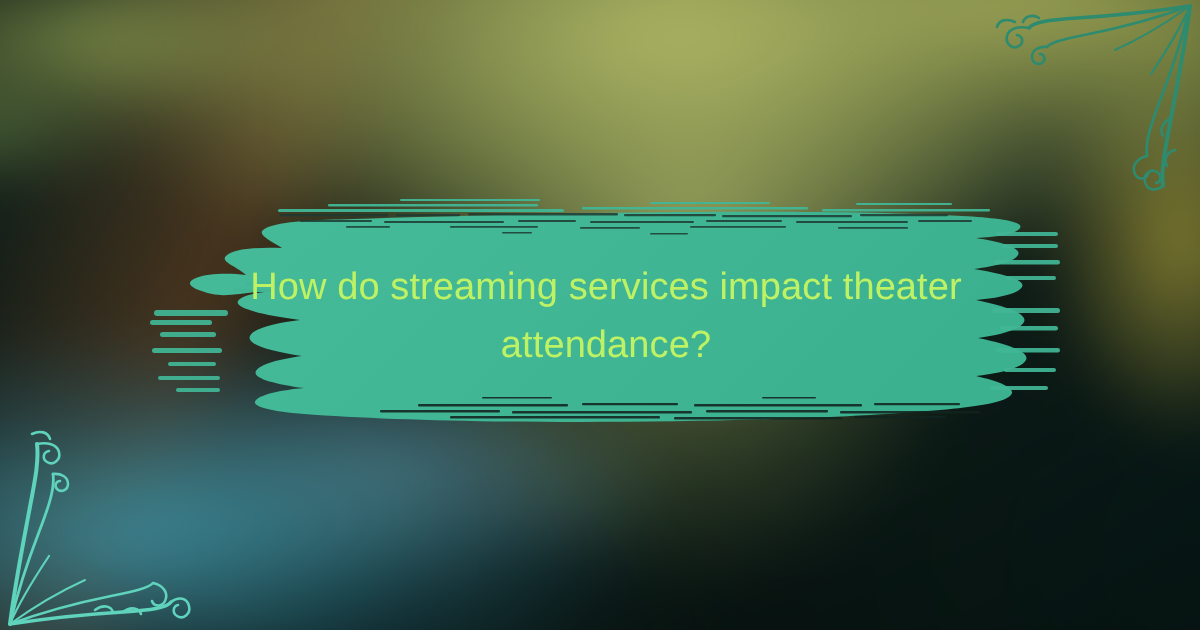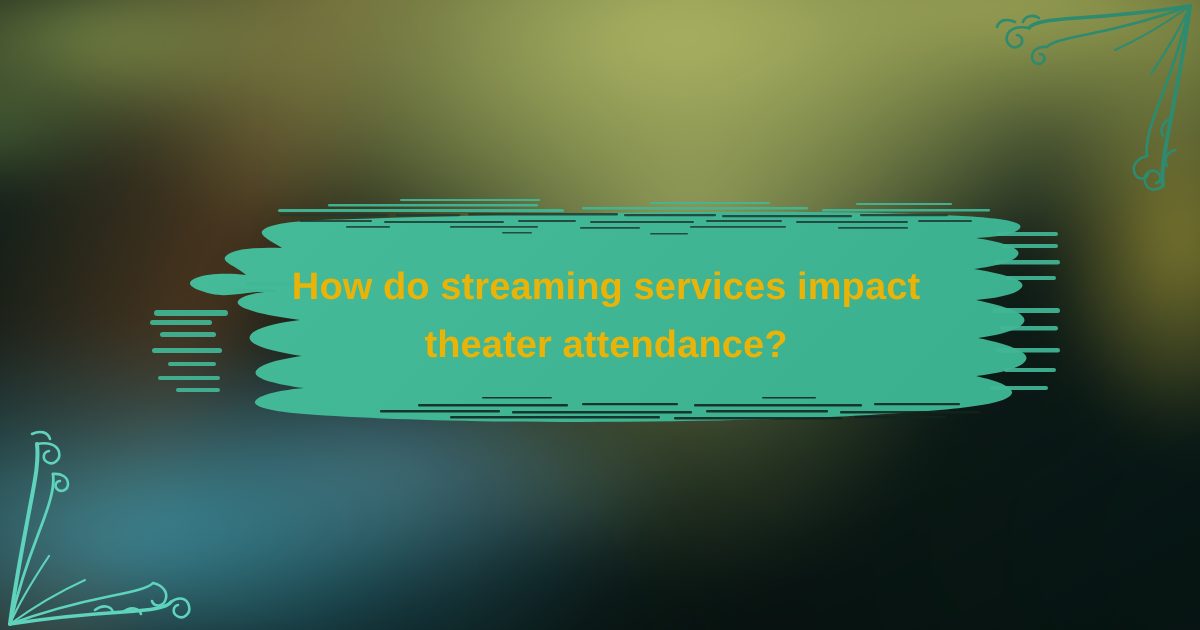--- a/index.html
+++ b/index.html
@@ -75,24 +75,24 @@
 
   #banner-text{
     position:absolute;
     left:150px; top:190px;
     width:912px; height:252px;
     display:flex; align-items:center; justify-content:center;
     text-align:center;
     padding:0 84px;
   }
   #banner-text .line{
-    color:#eab308;
+    color:#bef264;
     font-size:38px;
     line-height:58px;
-    font-weight:700;
+    font-weight:400;
     letter-spacing:0.1px;
     text-rendering:geometricPrecision;
   }
 </style>
 </head>
 <body>
 
 <div id="card">
 
   <div class="bg">

